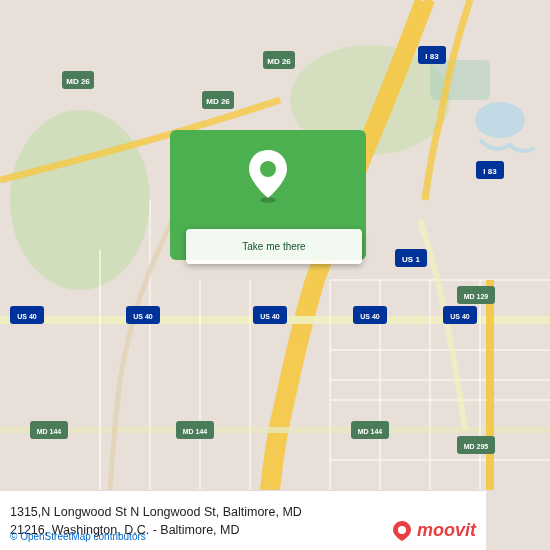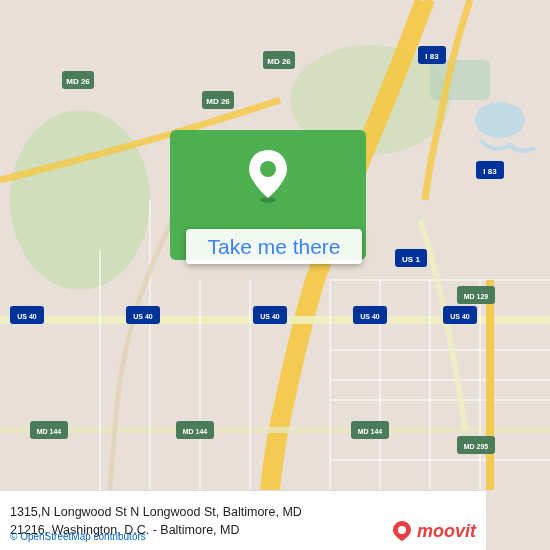--- a/index.html
+++ b/index.html
@@ -29,23 +29,23 @@
 
     #take-me-there-btn {
       position: absolute;
       top: 229px;
       left: 186px;
       width: 176px;
       height: 35px;
       background: rgba(255,255,255,0.92);
       border: none;
       border-radius: 4px;
-      font-size: 21px;
+      font-size: 10px;
       font-weight: 500;
-      color: #3b82f6;
+      color: #14532d;
       cursor: pointer;
       display: flex;
       align-items: center;
       justify-content: center;
       box-shadow: 0 2px 6px rgba(0,0,0,0.3);
     }
 
     #green-box {
       position: absolute;
       top: 130px;
@@ -85,21 +85,21 @@
       font-size: 12.5px;
       color: #222;
       line-height: 1.4;
     }
 
     #footer-brand {
       position: absolute;
       right: 10px;
       bottom: 8px;
       display: flex;
-      align-items: center;
+      align-items: flex-start;
       gap: 4px;
     }
 
     #moovit-logo {
       font-size: 18px;
       font-weight: bold;
       color: #E84040;
       font-style: italic;
     }
 

